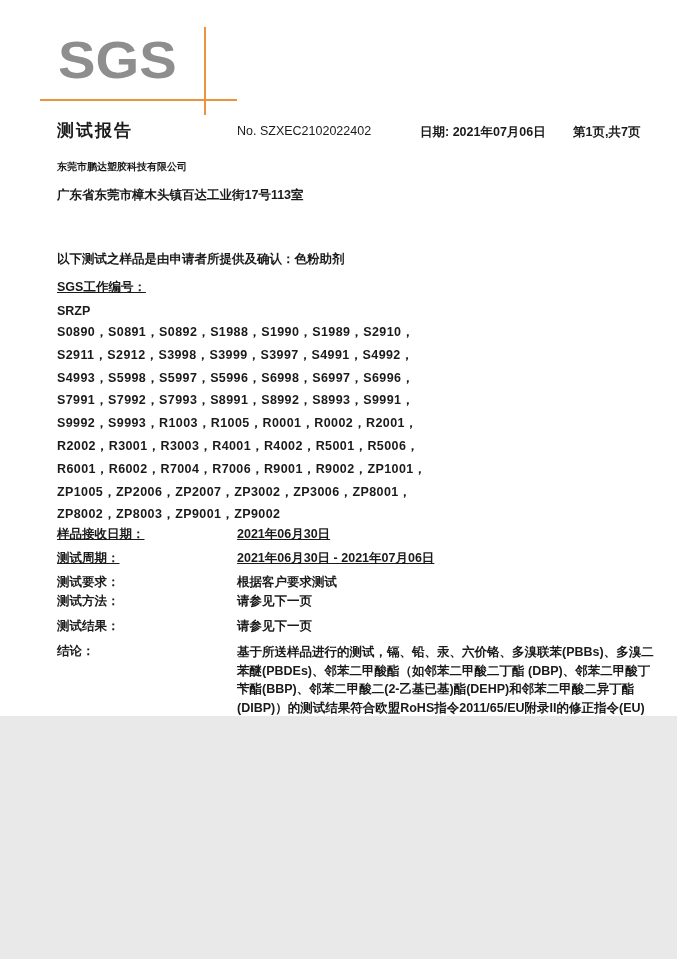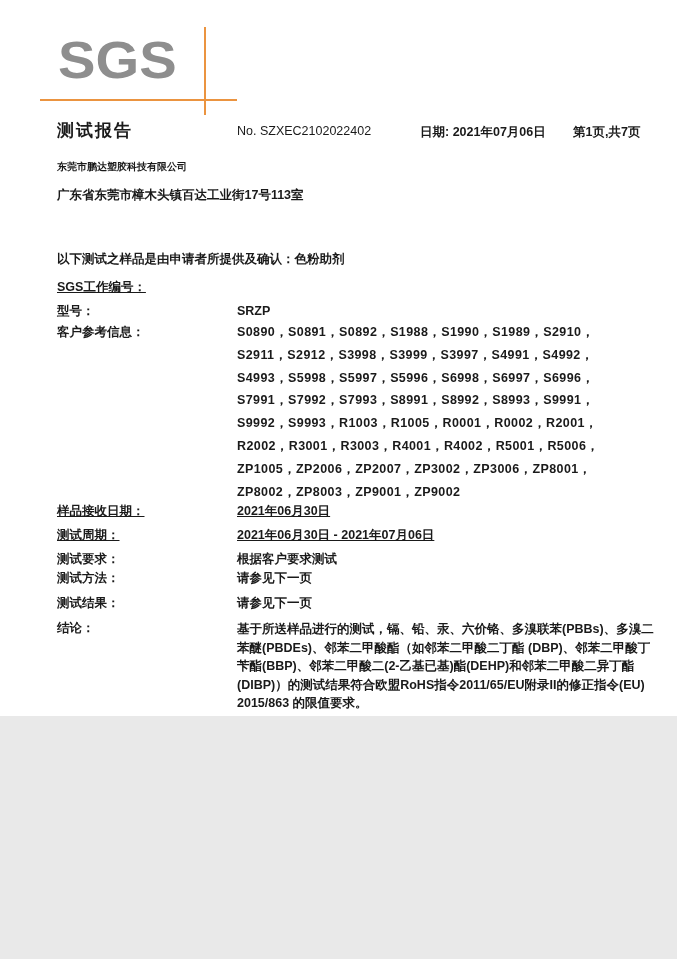--- a/index.html
+++ b/index.html
@@ -74,33 +74,32 @@
   <div class="applicant-addr">广东省东莞市樟木头镇百达工业街17号113室</div>
 
   <div class="content">
     <div class="intro">以下测试之样品是由申请者所提供及确认：色粉助剂</div>
 
     <div class="row mb8">
       <div class="lbl">SGS工作编号：</div>
     </div>
 
     <div class="row mb2">
-      <div class="lbl">型号：</div>
       <div class="val">SRZP</div>
     </div>
 
     <div class="row">
-      <div class="lbl codes-lbl">客户参考信息：</div>
       <div class="val">
         <div class="codes-line">S0890，S0891，S0892，S1988，S1990，S1989，S2910，</div>
         <div class="codes-line">S2911，S2912，S3998，S3999，S3997，S4991，S4992，</div>
         <div class="codes-line">S4993，S5998，S5997，S5996，S6998，S6997，S6996，</div>
         <div class="codes-line">S7991，S7992，S7993，S8991，S8992，S8993，S9991，</div>
         <div class="codes-line">S9992，S9993，R1003，R1005，R0001，R0002，R2001，</div>
         <div class="codes-line">R2002，R3001，R3003，R4001，R4002，R5001，R5006，</div>
+        <div class="codes-line">R6001，R6002，R7004，R7006，R9001，R9002，ZP1001，</div>
         <div class="codes-line">ZP1005，ZP2006，ZP2007，ZP3002，ZP3006，ZP8001，</div>
         <div class="codes-line">ZP8002，ZP8003，ZP9001，ZP9002</div>
       </div>
     </div>
 
     <div class="row mb8">
       <div class="lbl">样品接收日期：</div>
       <div class="val">2021年06月30日</div>
     </div>
 

